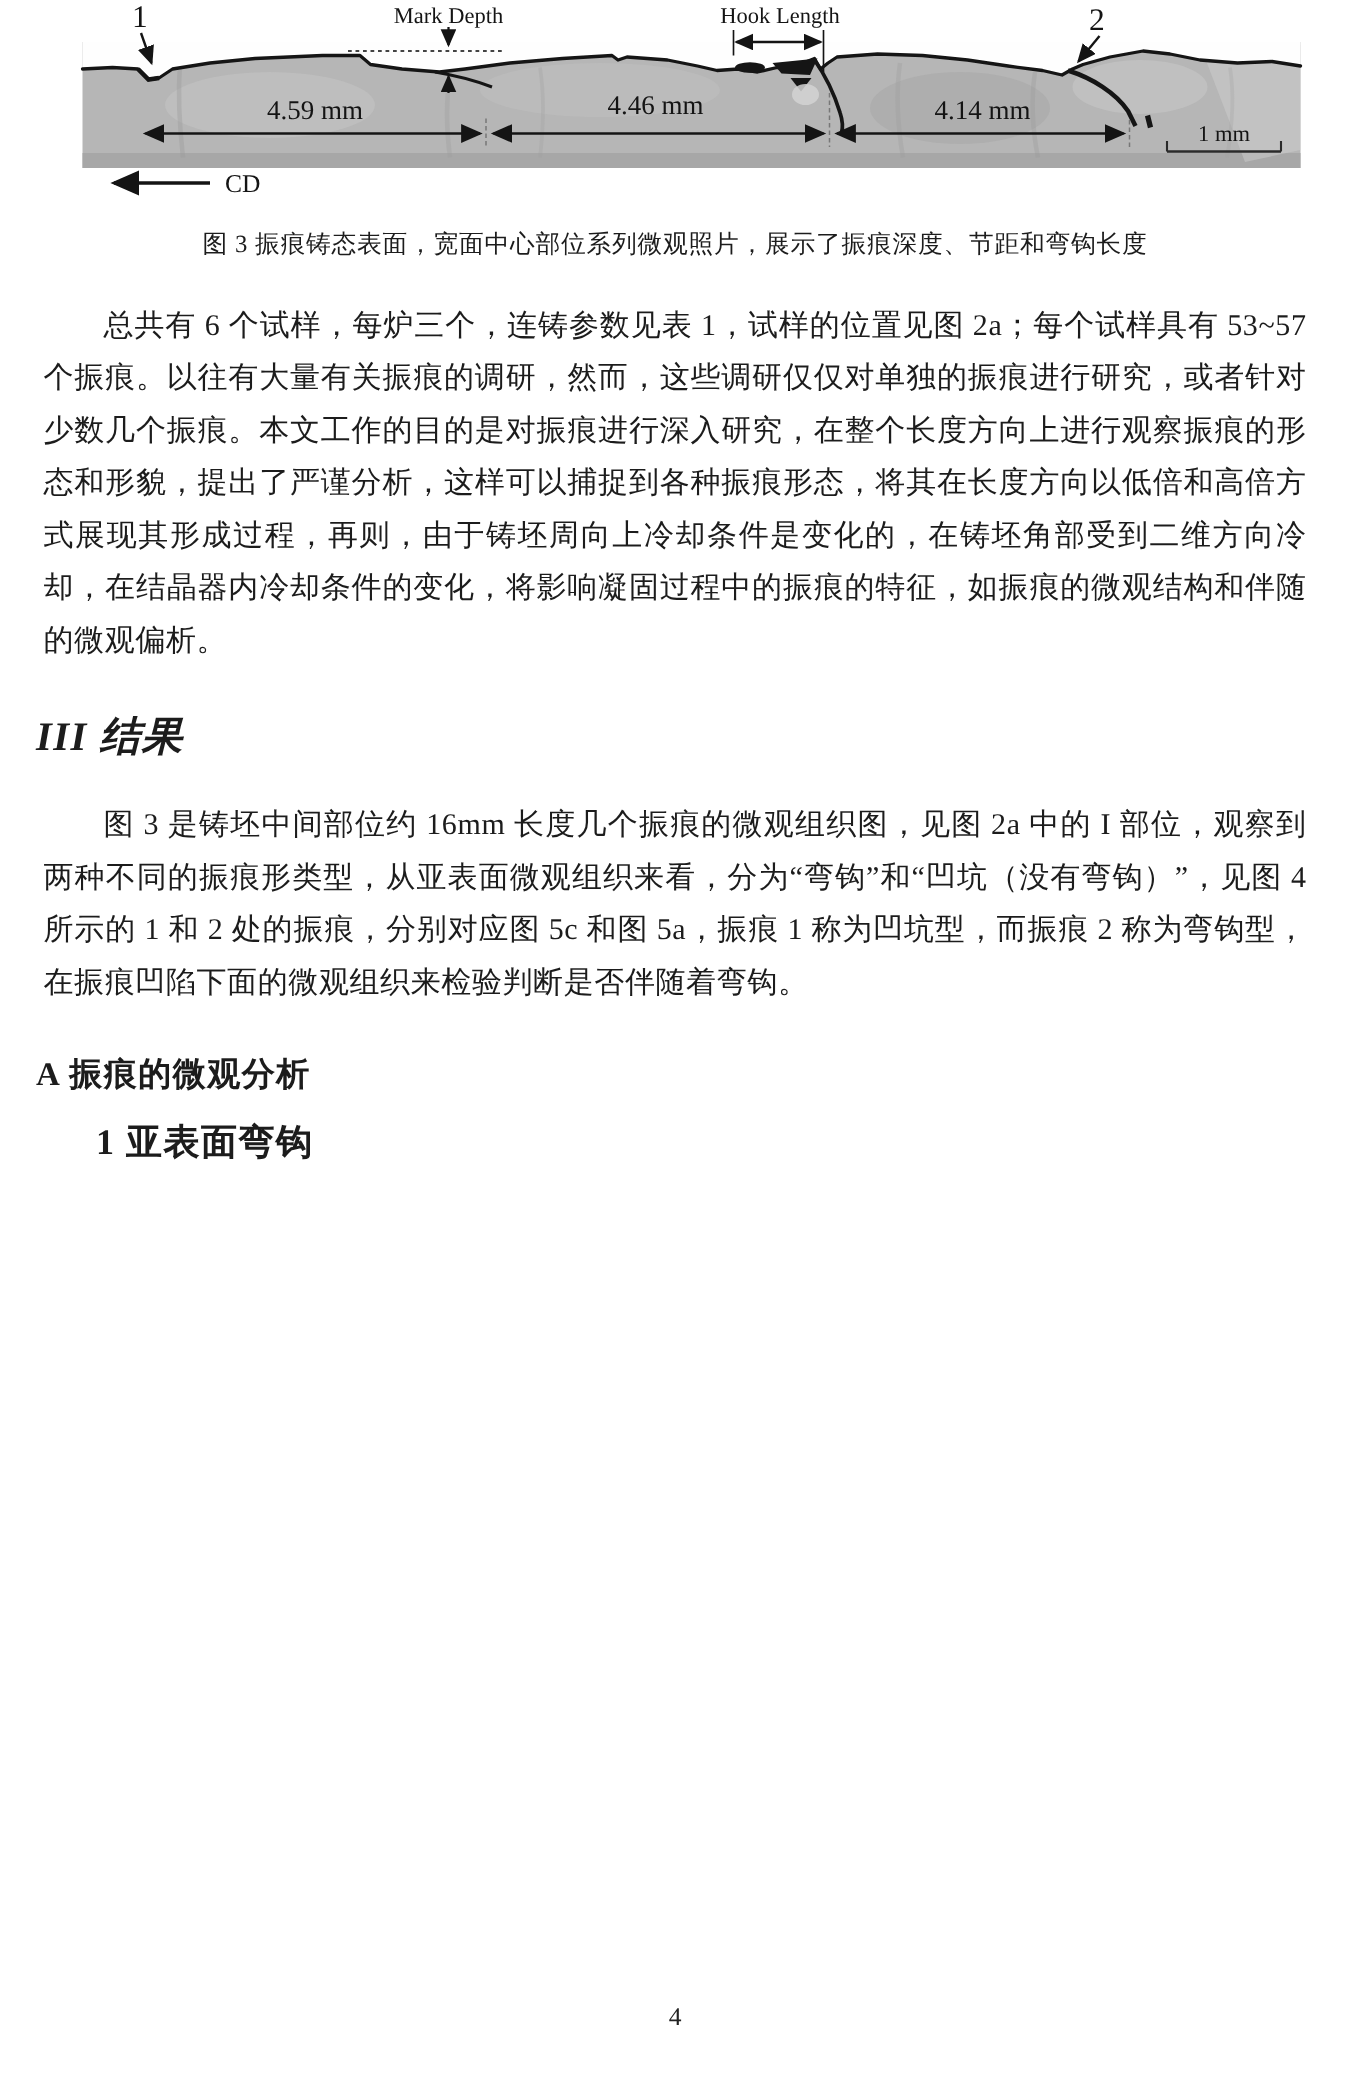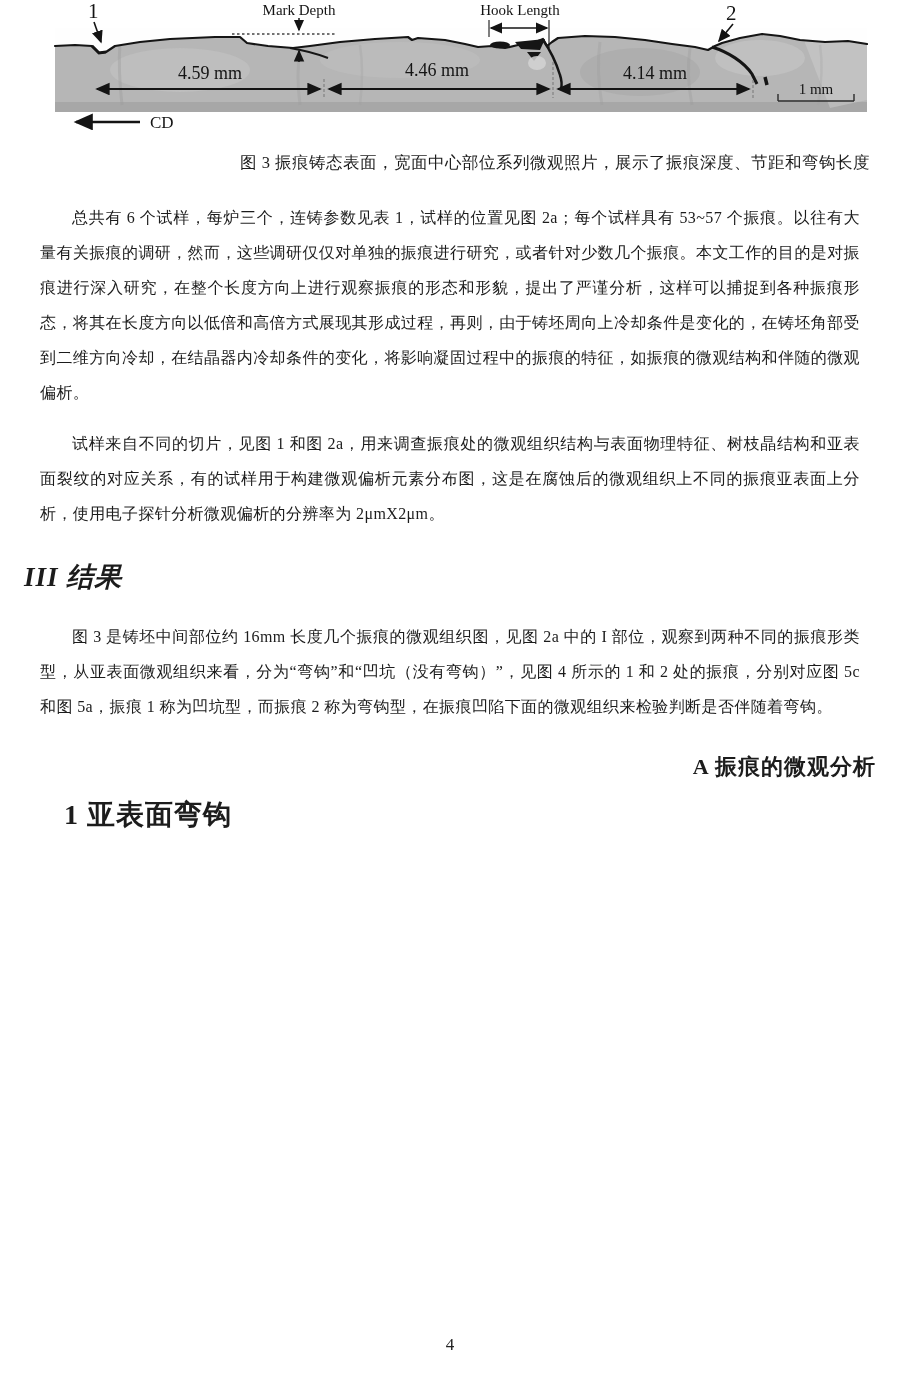--- a/index.html
+++ b/index.html
@@ -6,36 +6,36 @@
   html,body { margin:0; padding:0; }
   body {
     width:900px; height:1383px; position:relative;
     background:#ffffff; color:#1c1c1c;
     font-family:"Liberation Serif","DejaVu Serif",serif;
     overflow:hidden;
   }
   .figure-area { position:relative; width:900px; height:140px; }
   .figure-area svg { display:block; }
   .caption {
-    text-align:right; font-size:16.5px; letter-spacing:0.5px;
+    text-align:center; font-size:16.5px; letter-spacing:0.5px;
     margin:12px 30px 26px; color:#1c1c1c;
   }
   .body-text { margin:0 24px; }
   .body-text p {
-    margin:16px; font-size:16px; line-height:35px;
+    margin:5px; font-size:20px; line-height:35px;
     text-align:justify; text-indent:2em; letter-spacing:0.4px;
   }
   h1.sec {
     font-size:27px; font-weight:bold; margin:28px 0 24px 0; letter-spacing:1px;font-style:italic;
   }
   h2.subsec {
-    font-size:22px; font-weight:bold; margin:28px 0 12px 0; letter-spacing:1px;text-align:right;
+    font-size:22px; font-weight:bold; margin:28px 0 12px 0; letter-spacing:1px;
   }
   h3.subsubsec {
-    font-size:28px; font-weight:bold; margin:14px 0 4px 40px; letter-spacing:1px;
+    font-size:24px; font-weight:bold; margin:14px 0 4px 40px; letter-spacing:1px;
   }
   .page-footer {
     position:absolute; left:0; right:0; bottom:28px;
     text-align:center; font-size:17px; color:#222;
   }
   .fig-text { font-family:"Liberation Serif","DejaVu Serif",serif; fill:#141414; }
 </style>
 </head>
 <body>
 
@@ -126,21 +126,20 @@
       <line x1="140" y1="122" x2="76" y2="122" stroke="#141414" stroke-width="2.4" marker-end="url(#ah)"></line>
       <text class="fig-text" x="150" y="128" font-size="17">CD</text>
     </g>
   </svg>
 </div>
 
 <div class="caption">图 3  振痕铸态表面，宽面中心部位系列微观照片，展示了振痕深度、节距和弯钩长度</div>
 
 <div class="body-text">
   <p>总共有 6 个试样，每炉三个，连铸参数见表 1，试样的位置见图 2a；每个试样具有 53~57 个振痕。以往有大量有关振痕的调研，然而，这些调研仅仅对单独的振痕进行研究，或者针对少数几个振痕。本文工作的目的是对振痕进行深入研究，在整个长度方向上进行观察振痕的形态和形貌，提出了严谨分析，这样可以捕捉到各种振痕形态，将其在长度方向以低倍和高倍方式展现其形成过程，再则，由于铸坯周向上冷却条件是变化的，在铸坯角部受到二维方向冷却，在结晶器内冷却条件的变化，将影响凝固过程中的振痕的特征，如振痕的微观结构和伴随的微观偏析。</p>
-  <p>试样来自不同的切片，见图 1 和图 2a，用来调查振痕处的微观组织结构与表面物理特征、树枝晶结构和亚表面裂纹的对应关系，有的试样用于构建微观偏析元素分布图，这是在腐蚀后的微观组织上不同的振痕亚表面上分析，使用电子探针分析微观偏析的分辨率为 2μmX2μm。</p>
 
   <h1 class="sec">III  结果</h1>
 
   <p>图 3 是铸坯中间部位约 16mm 长度几个振痕的微观组织图，见图 2a 中的 I 部位，观察到两种不同的振痕形类型，从亚表面微观组织来看，分为“弯钩”和“凹坑（没有弯钩）”，见图 4 所示的 1 和 2 处的振痕，分别对应图 5c 和图 5a，振痕 1 称为凹坑型，而振痕 2 称为弯钩型，在振痕凹陷下面的微观组织来检验判断是否伴随着弯钩。</p>
 
   <h2 class="subsec">A  振痕的微观分析</h2>
 
   <h3 class="subsubsec">1  亚表面弯钩</h3>
 
 </div>

